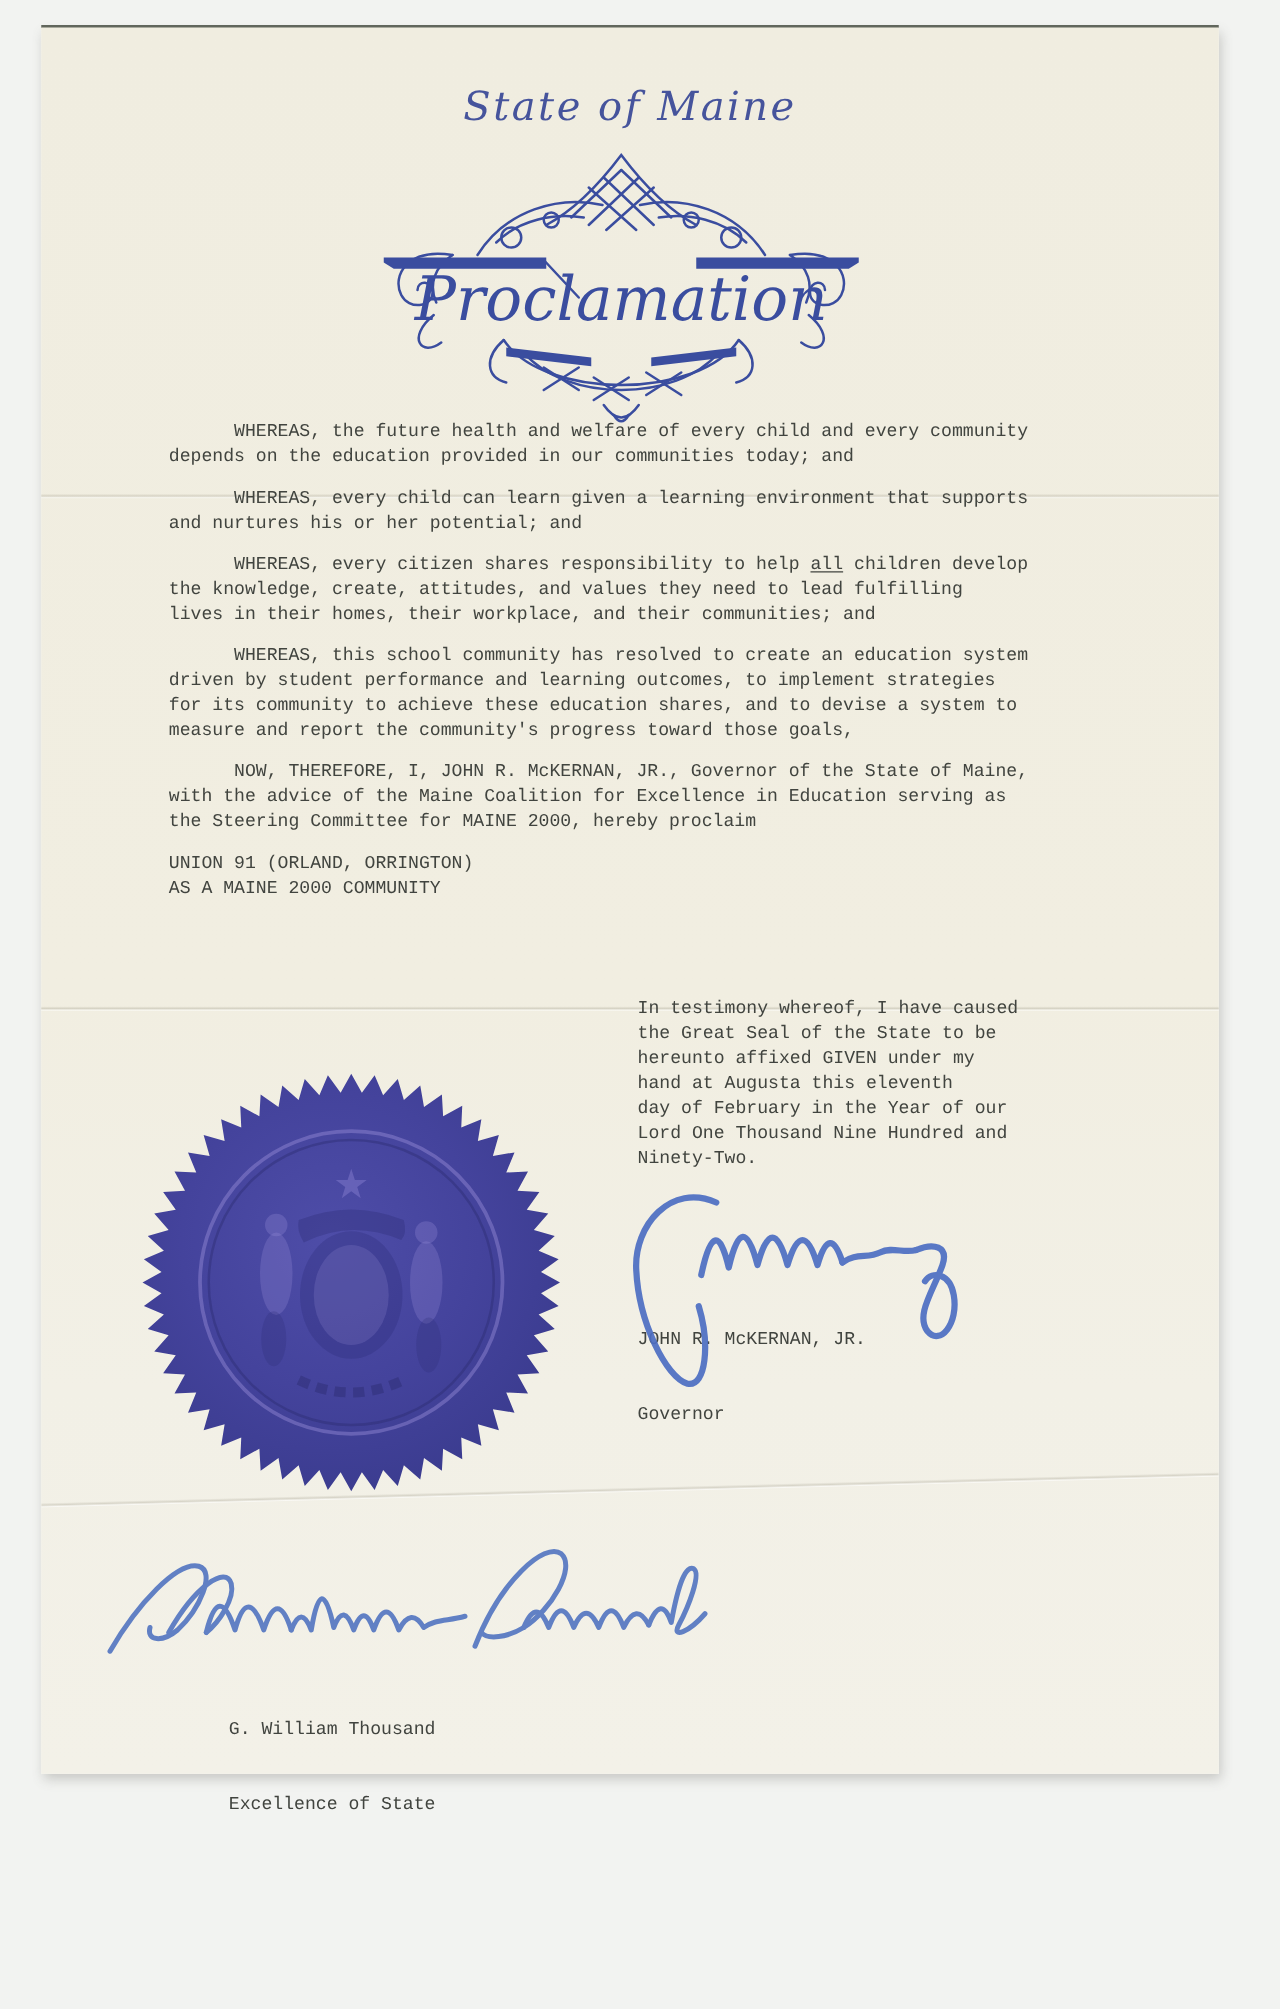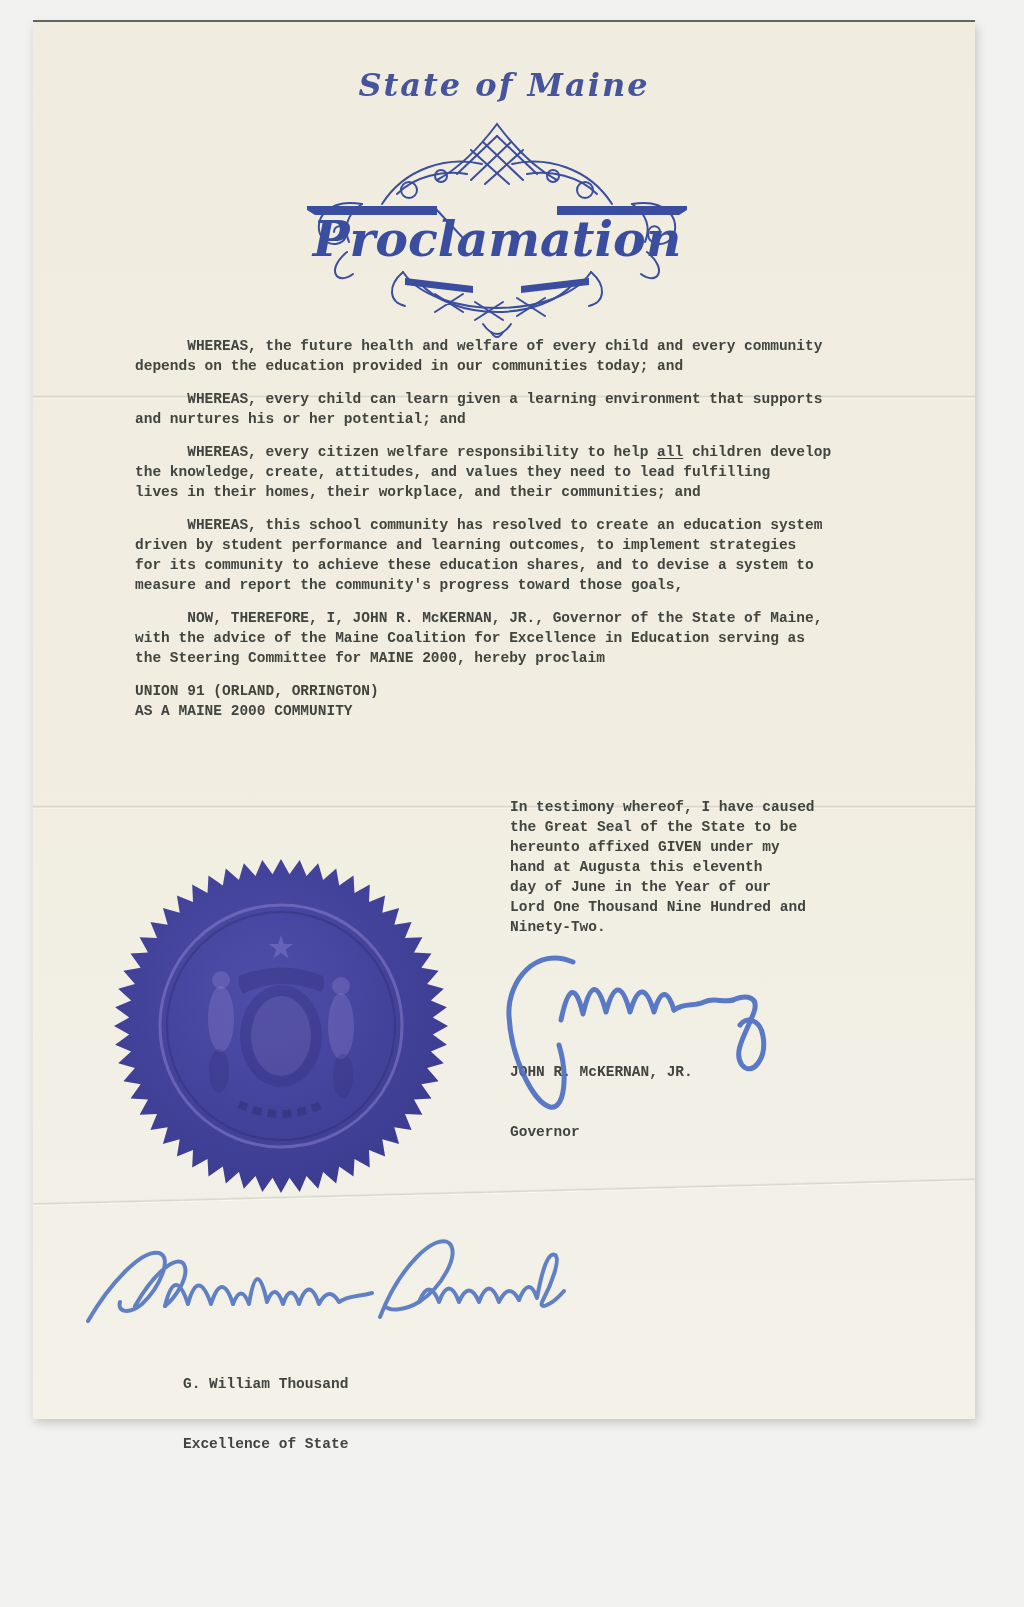--- a/index.html
+++ b/index.html
@@ -7,21 +7,20 @@
     width:1024px;height:1607px;
     background:#f2f3f1;
     position:relative;
     font-family:"Liberation Sans",sans-serif;
     overflow:hidden;
   }
   .paper{
     position:absolute;left:33px;top:22px;width:942px;height:1397px;
     background:linear-gradient(180deg,#f0ede0 0%,#f1eee1 55%,#f2f0e6 78%,#f3f1e8 100%);
     box-shadow:0 -2px 0 #61665c, 2px 4px 9px rgba(100,100,92,.30);
-    font-weight:bold;
   }
   .crease{
     position:absolute;left:0;right:0;height:4px;
     background:linear-gradient(180deg,rgba(255,255,255,0) 0%,rgba(110,104,82,.20) 45%,rgba(255,255,255,.55) 80%,rgba(255,255,255,0) 100%);
   }
   .crease-sloped{transform:rotate(-1.5deg);transform-origin:50% 50%;}
   .state-title{
     position:absolute;left:0;top:44px;width:100%;
     text-align:center;
     font-family:"DejaVu Serif","Liberation Serif",serif;
@@ -105,39 +104,39 @@
       <path d="M304,168 L236,176 L236,183 L304,175 Z"></path>
     </g>
     <text class="script" x="212" y="146" text-anchor="middle" font-size="49" fill="#3a4d9f">Proclamation</text>
   </svg>
 
   <div class="text-block">
     <div class="typed para">      WHEREAS, the future health and welfare of every child and every community
 depends on the education provided in our communities today; and</div>
     <div class="typed para">      WHEREAS, every child can learn given a learning environment that supports
 and nurtures his or her potential; and</div>
-    <div class="typed para"><span>      WHEREAS, every citizen welfare responsibility to help </span><span class="u-underline">all</span><span> children develop</span>
+    <div class="typed para"><span>      WHEREAS, every citizen shares responsibility to help </span><span class="u-underline">all</span><span> children develop</span>
 <span>the knowledge, create, attitudes, and values they need to lead fulfilling</span>
 <span>lives in their homes, their workplace, and their communities; and</span></div>
     <div class="typed para">      WHEREAS, this school community has resolved to create an education system
 driven by student performance and learning outcomes, to implement strategies
 for its community to achieve these education shares, and to devise a system to
 measure and report the community's progress toward those goals,</div>
     <div class="typed para">      NOW, THEREFORE, I, JOHN R. McKERNAN, JR., Governor of the State of Maine,
 with the advice of the Maine Coalition for Excellence in Education serving as
 the Steering Committee for MAINE 2000, hereby proclaim</div>
     <div class="typed para proclaim-center">UNION 91 (ORLAND, ORRINGTON)
 AS A MAINE 2000 COMMUNITY</div>
   </div>
 
   <div class="typed testimony">In testimony whereof, I have caused
 the Great Seal of the State to be
 hereunto affixed GIVEN under my
 hand at Augusta this eleventh
-day of June in the Year of our
+day of February in the Year of our
 Lord One Thousand Nine Hundred and
 Ninety-Two.</div>
 
   <div class="typed gov-sig-block">
     <div>JOHN R. McKERNAN, JR.</div>
     <div>Governor</div>
   </div>
 
   <svg class="sig-svg" style="left:462px;top:918px" width="320" height="175" viewBox="0 0 320 175">
     <g stroke="#4d6ec3" stroke-width="5" fill="none" stroke-linecap="round" stroke-linejoin="round" opacity="0.92">

